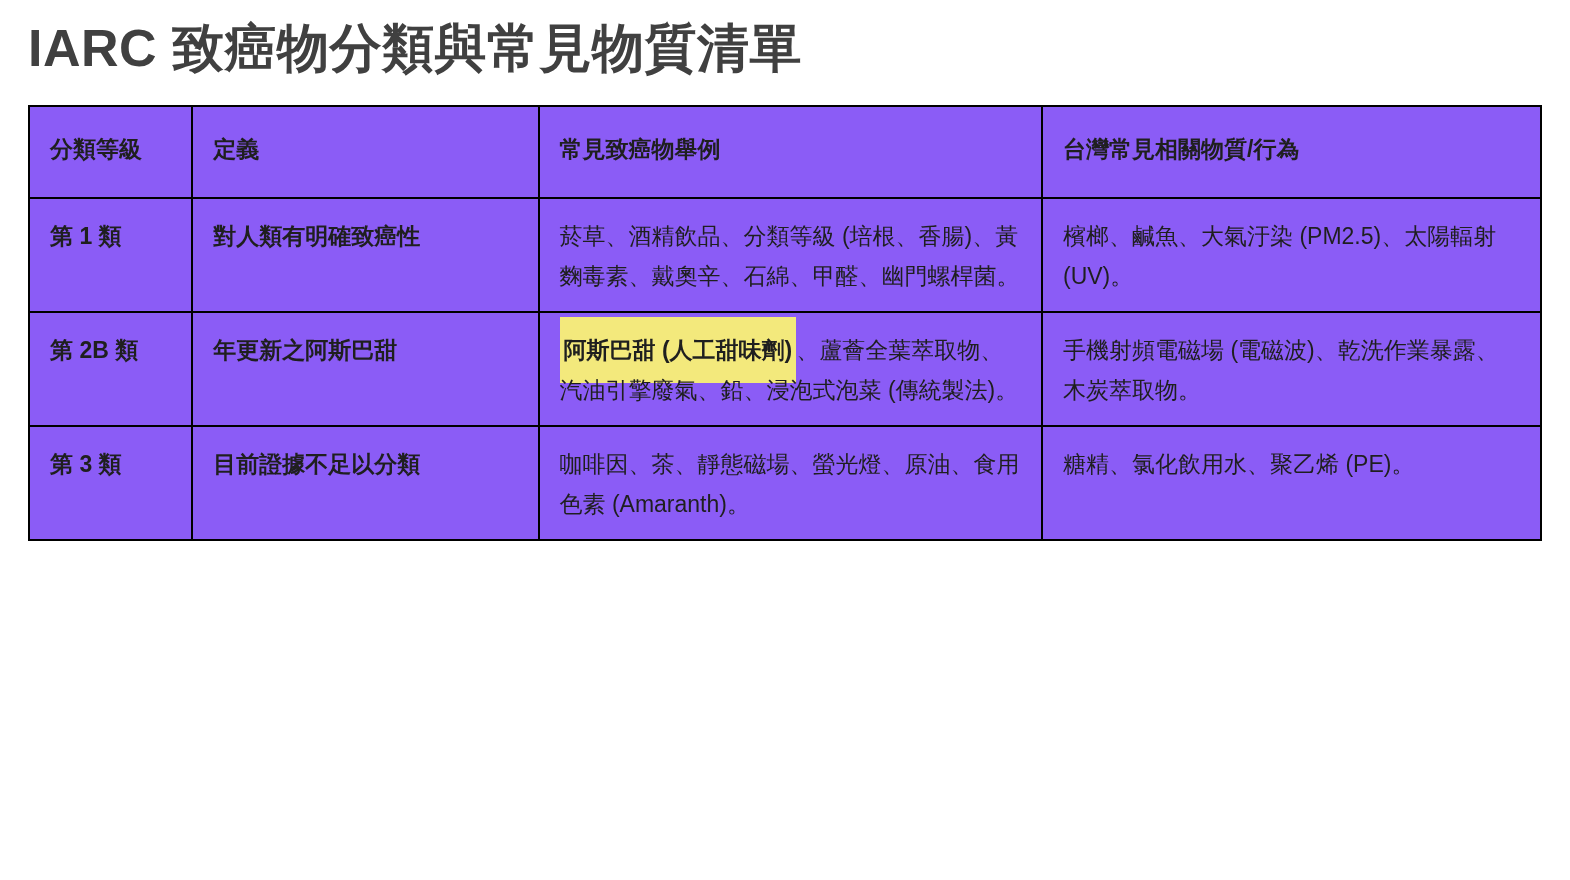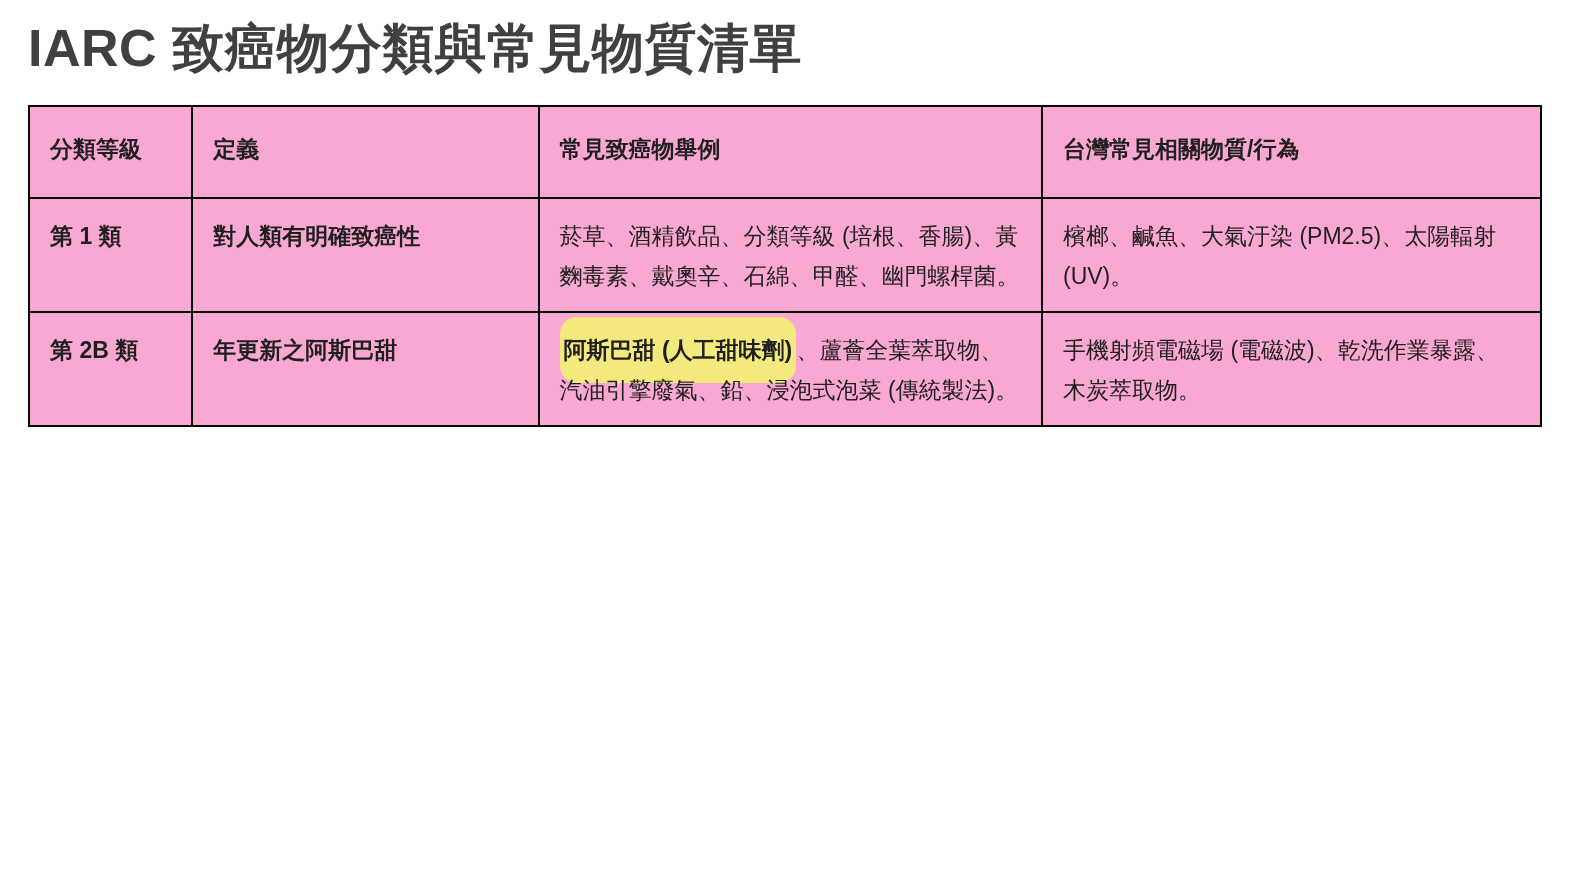--- a/index.html
+++ b/index.html
@@ -34,21 +34,21 @@
     cursor: pointer;
   }
   table.iarc-table {
     width: 100%;
     border-collapse: collapse;
     table-layout: fixed;
   }
   .iarc-table th,
   .iarc-table td {
     border: 2px solid #000000;
-    background: #f9a8d4;
+    background: #8b5cf6;
     vertical-align: top;
     text-align: left;
     font-size: 23px;
     line-height: 40px;
     padding: 17px 20px 15px 20px;
     word-break: break-word;
   }
   .iarc-table th {
     font-weight: 700;
     padding-top: 22px;
@@ -57,21 +57,20 @@
   .iarc-table td.cell-level,
   .iarc-table td.cell-definition {
     font-weight: 700;
   }
   .iarc-table .b { font-weight: 400; }
   .iarc-table mark {
     background: #f3e97c;
     color: inherit;
     font-weight: 700;
     padding: 20px 4px;
-    border-radius: 17px;
   }
 </style>
 </head>
 <body>
 
 <div class="container">
 
   <h1 class="page-title">IARC 致癌物分類與常見物質清單</h1>
 
 
@@ -96,16 +95,22 @@
           <td class="cell-definition">對人類有明確致癌性</td>
           <td class="cell-examples"><span>菸草、酒精飲品、分類等級 (培根、香腸)、黃麴毒素、戴奧辛、石綿、甲醛、幽門螺桿菌。</span></td>
           <td class="cell-taiwan"><span class="b">檳榔</span><span>、鹹魚、大氣汙染 (PM2.5)、太陽輻射 (UV)。</span></td>
         </tr>
         <tr>
           <td class="cell-level">第 2B 類</td>
           <td class="cell-definition">年更新之阿斯巴甜</td>
           <td class="cell-examples"><mark>阿斯巴甜 (人工甜味劑)</mark><span>、蘆薈全葉萃取物、汽油引擎廢氣、鉛、浸泡式泡菜 (傳統製法)。</span></td>
           <td class="cell-taiwan"><span>手機射頻電磁場 (電磁波)、乾洗作業暴露、木炭萃取物。</span></td>
         </tr>
+        <tr>
+          <td class="cell-level">第 3 類</td>
+          <td class="cell-definition">目前證據不足以分類</td>
+          <td class="cell-examples"><span>咖啡因、茶、靜態磁場、螢光燈、原油、食用色素 (Amaranth)。</span></td>
+          <td class="cell-taiwan"><span>糖精、氯化飲用水、聚乙烯 (PE)。</span></td>
+        </tr>
       </tbody>
   </table>
 
 </div>
 
 </body></html>

